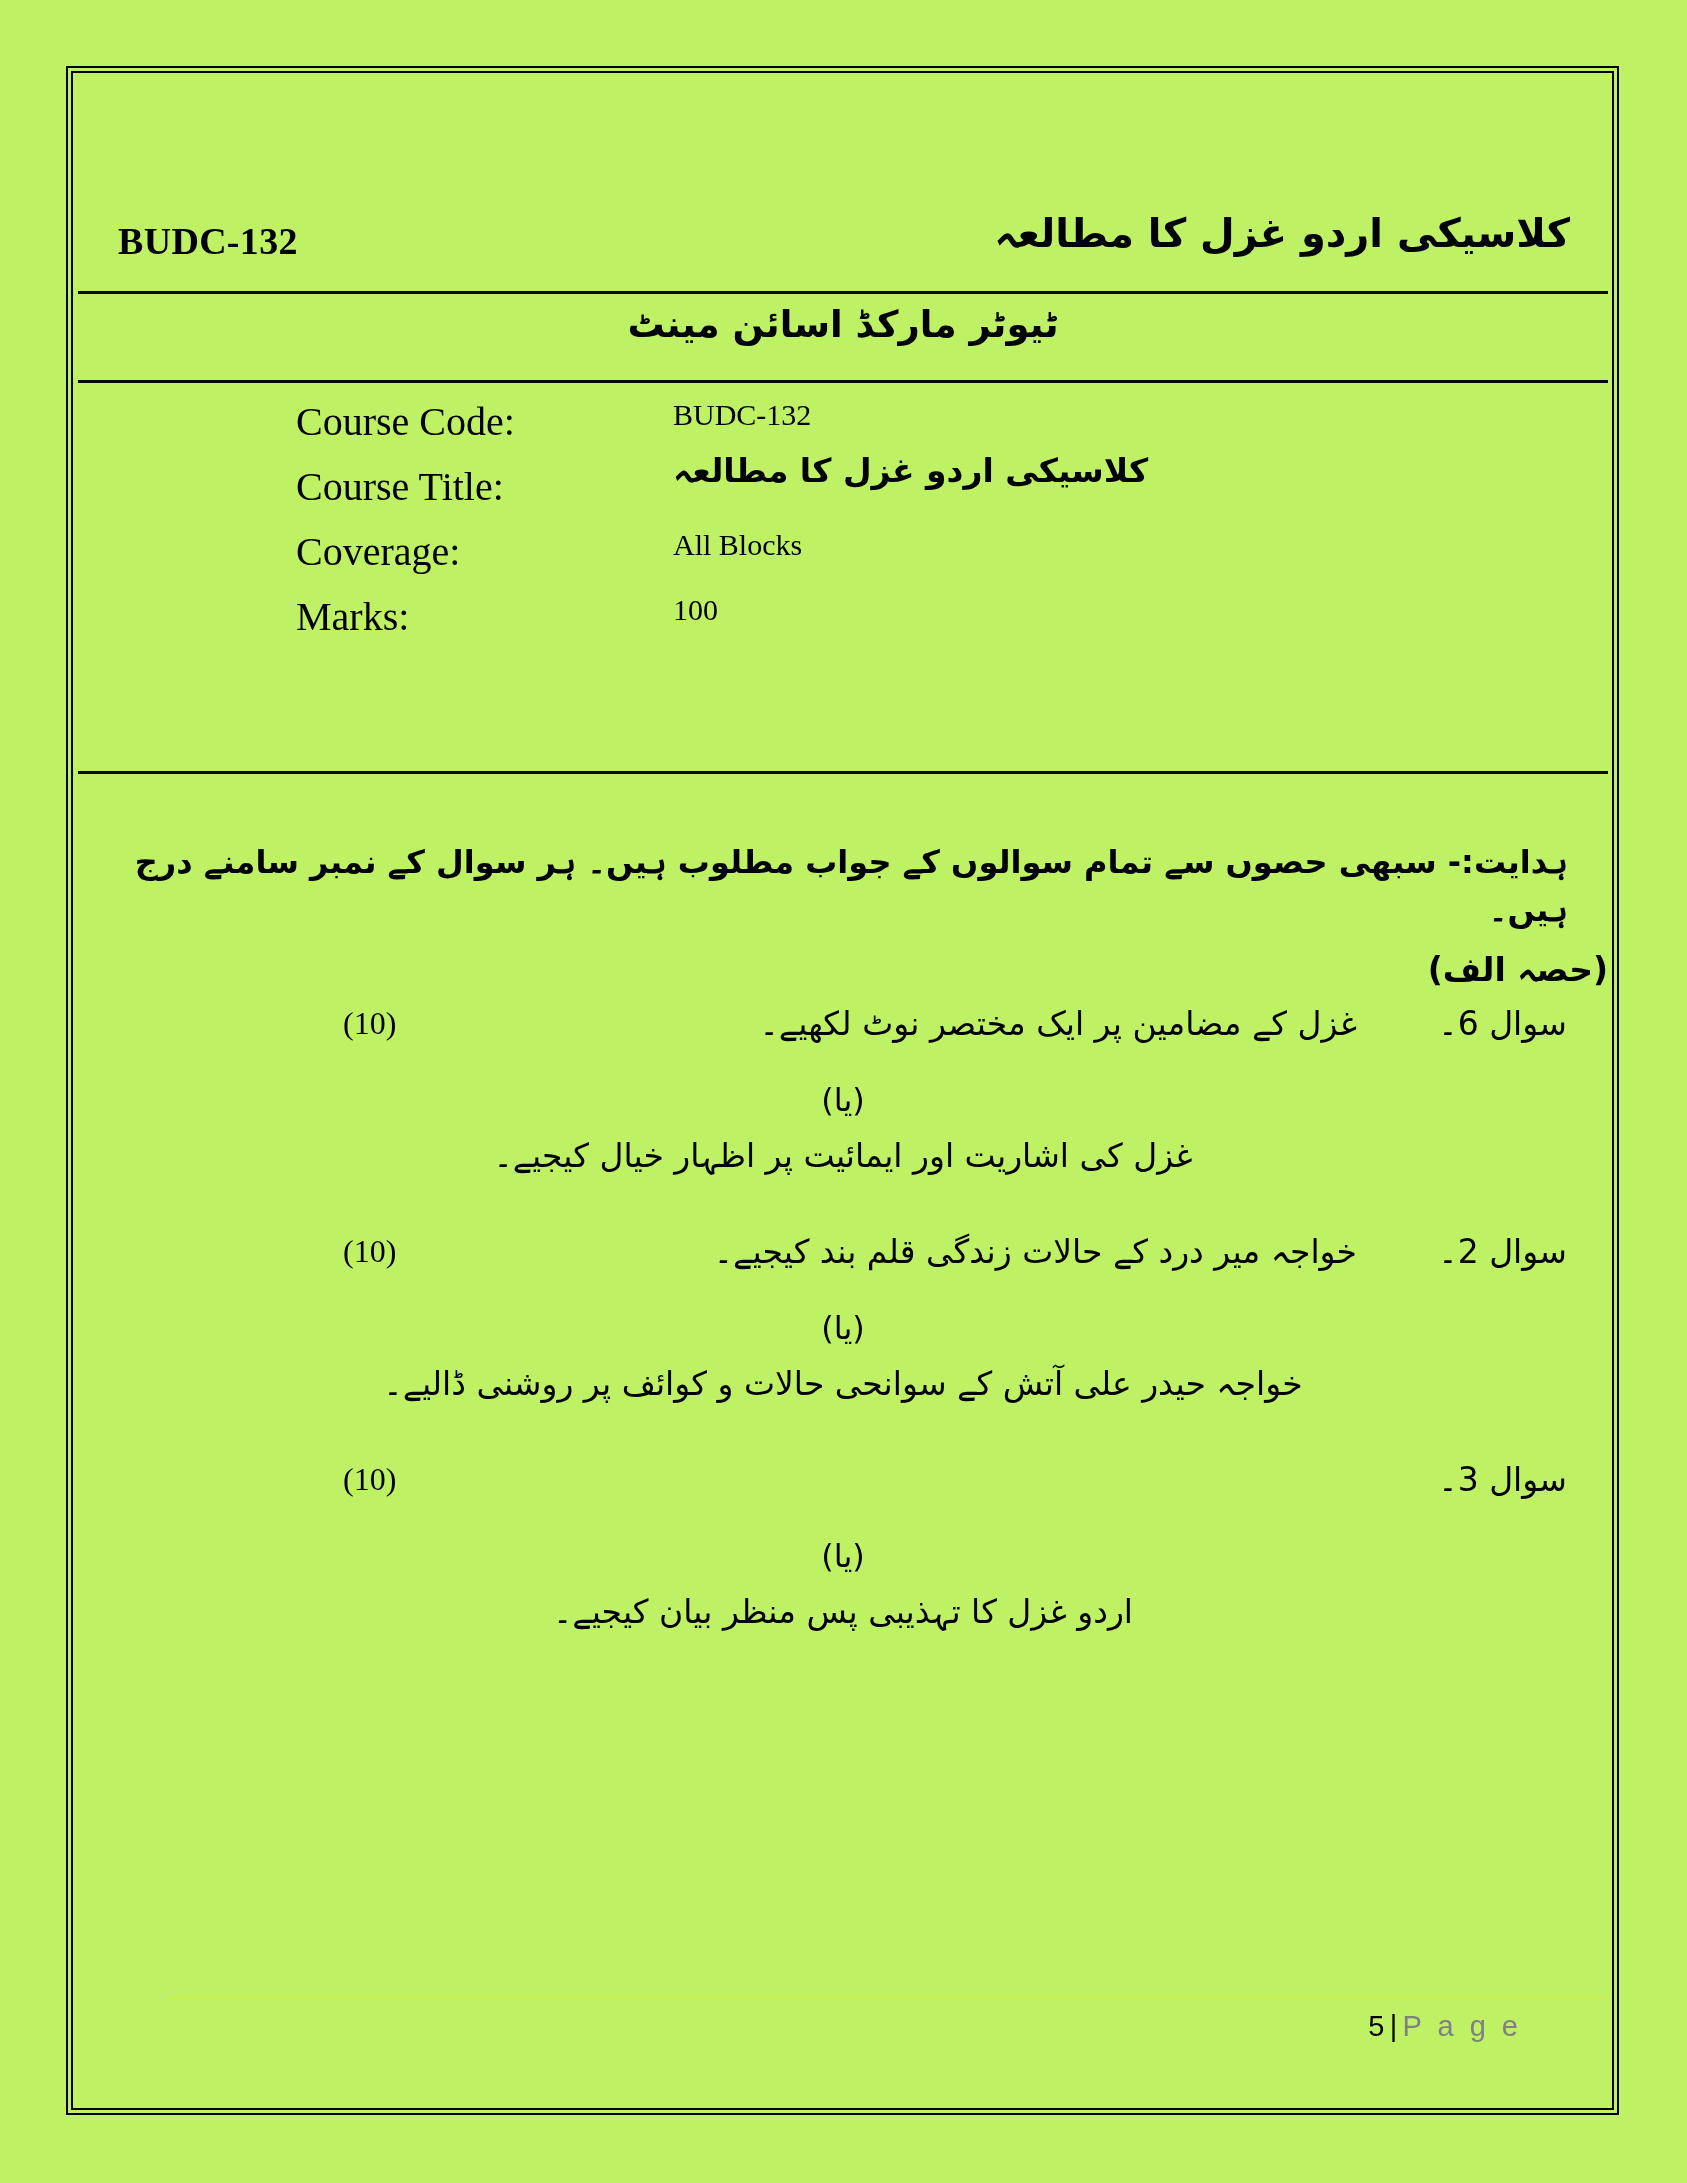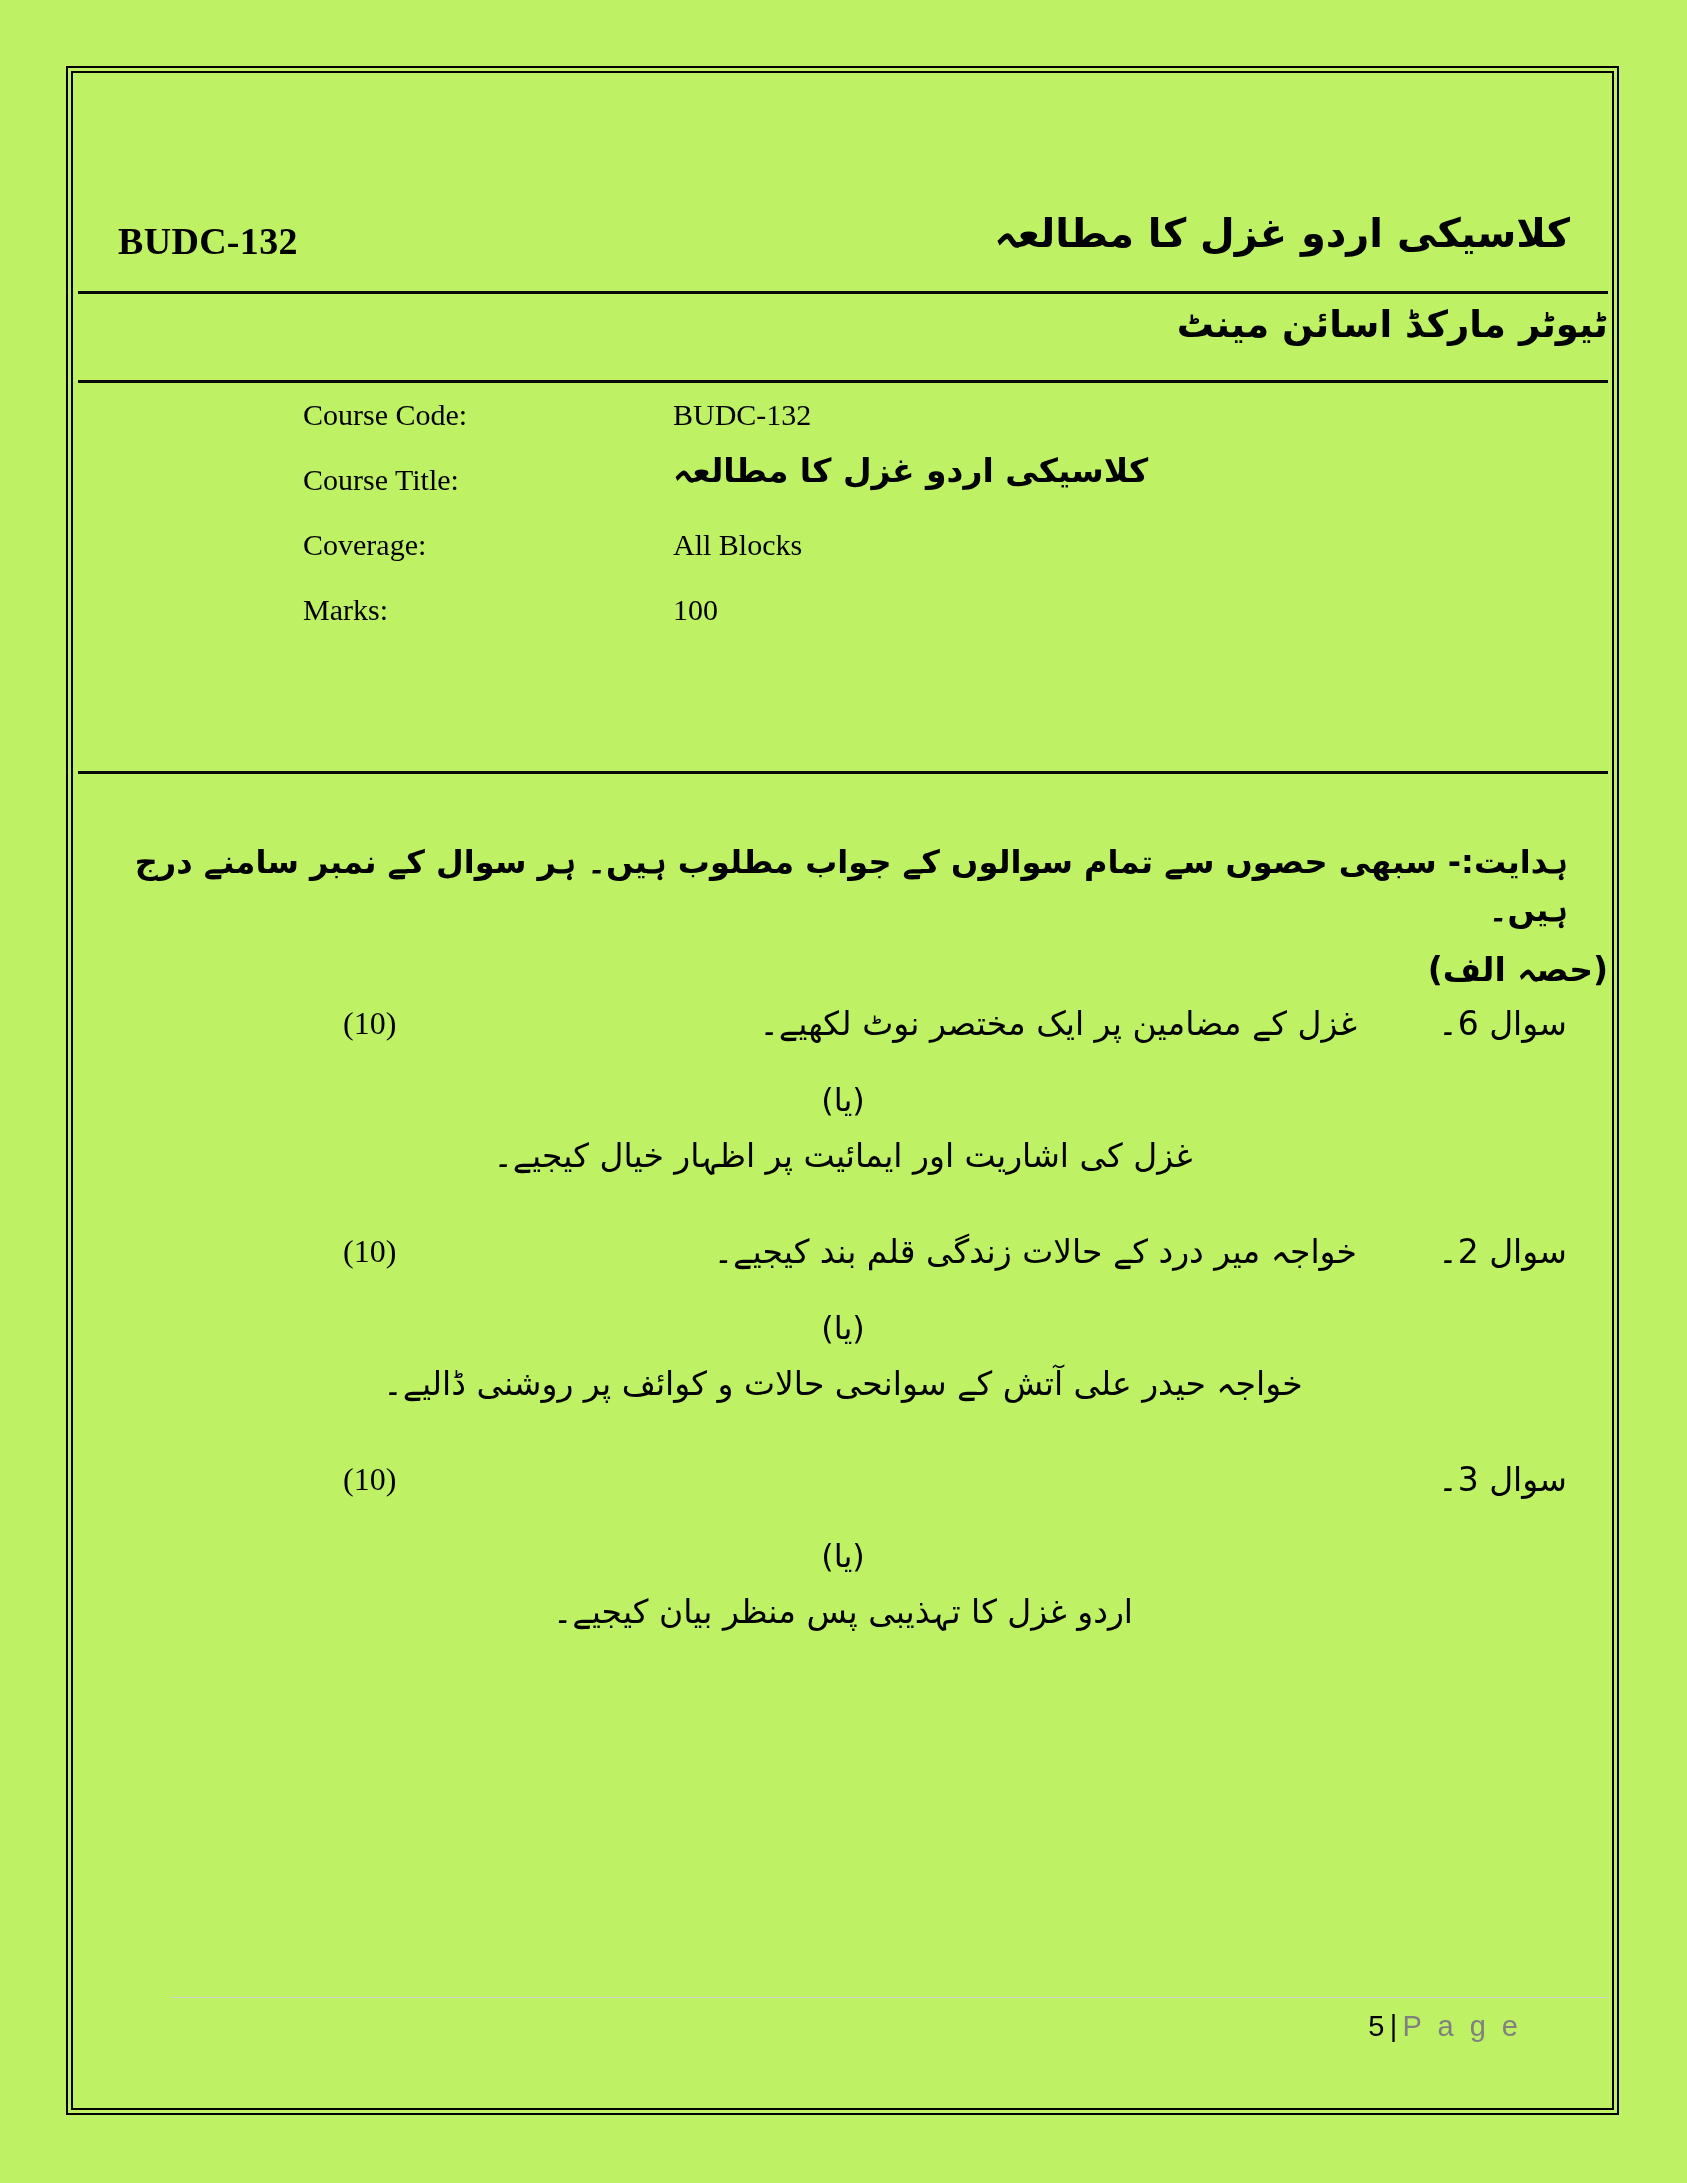--- a/index.html
+++ b/index.html
@@ -90,20 +90,21 @@
   }
   .rule-1 { top: 213px; }
   .rule-2 { top: 302px; }
   .rule-3 { top: 693px; }
 
   .assignment-kind {
     position: absolute;
     left: 0;
     top: 225px;
     width: 1530px;
+    text-align: center;
     font-size: 37px;
     font-weight: 700;
     direction: rtl;
     font-family: "DejaVu Sans", "Liberation Sans", sans-serif;
   }
 
   
   .info-table {
     position: absolute;
     left: 0;
@@ -111,24 +112,23 @@
     width: 1530px;
   }
   .info-row {
     position: relative;
     height: 65px;
   }
   .info-label {
     position: absolute;
     left: 218px;
     top: 8px;
-    font-size: 30px;
+    font-size: 40px;
     font-weight: 500;
     white-space: nowrap;
-    margin-left: 7px;
   }
   .info-value {
     position: absolute;
     left: 595px;
     top: 8px;
     font-size: 30px;
     white-space: nowrap;
   }
   .info-value.urdu {
     top: -4px;

